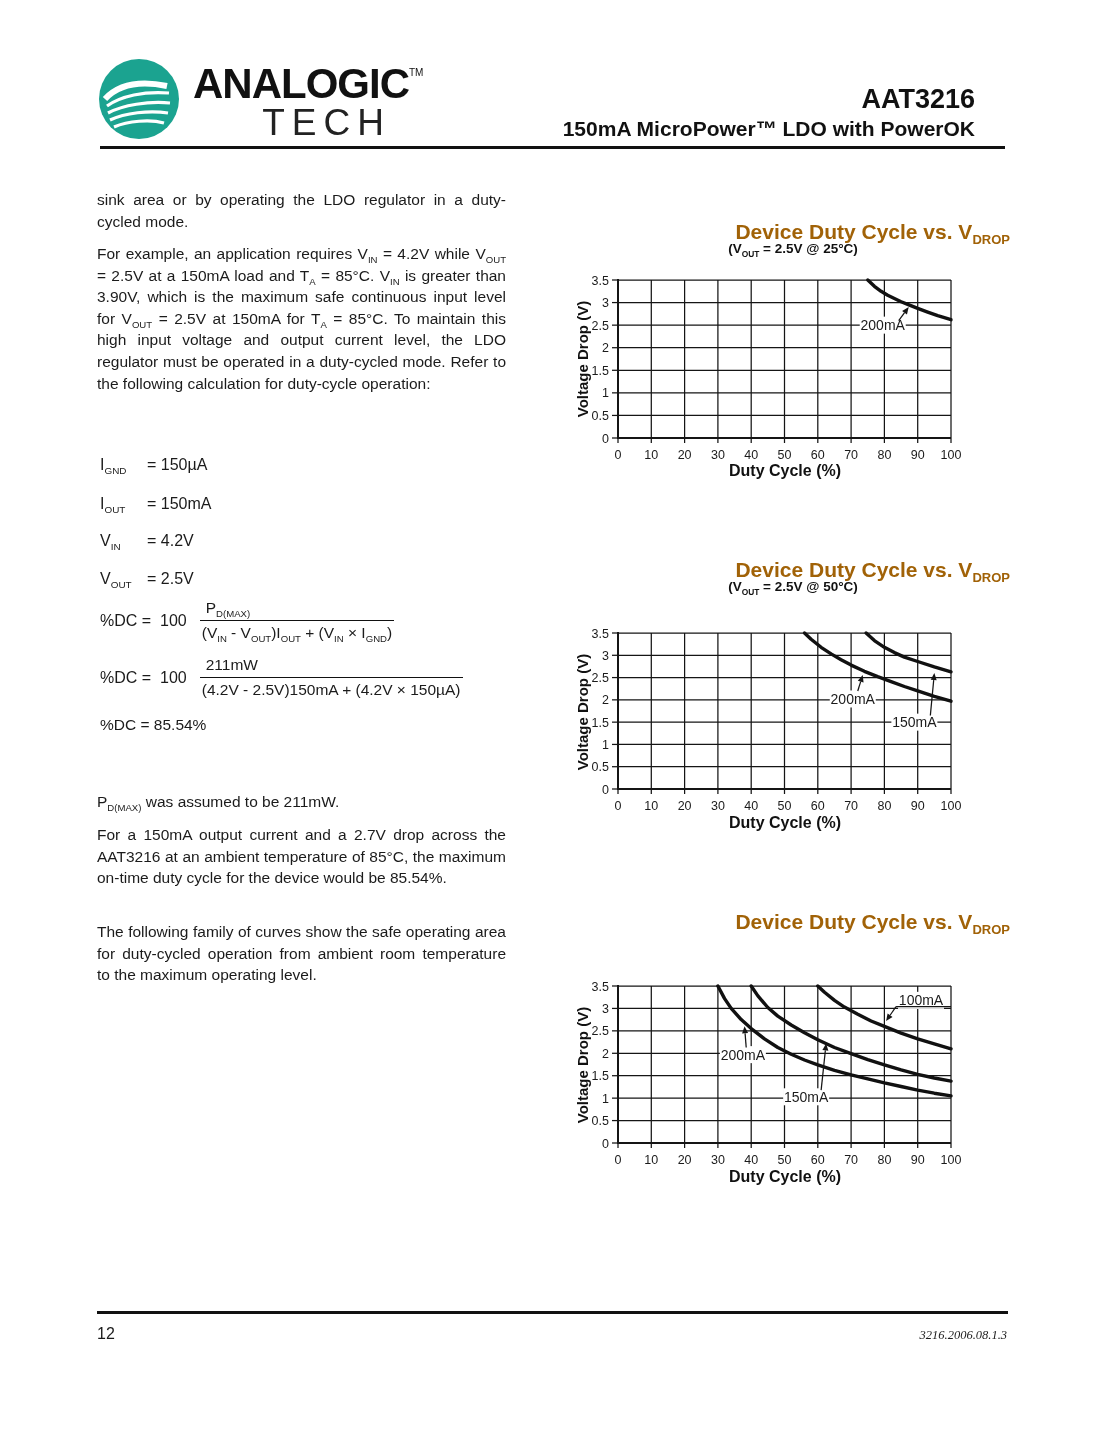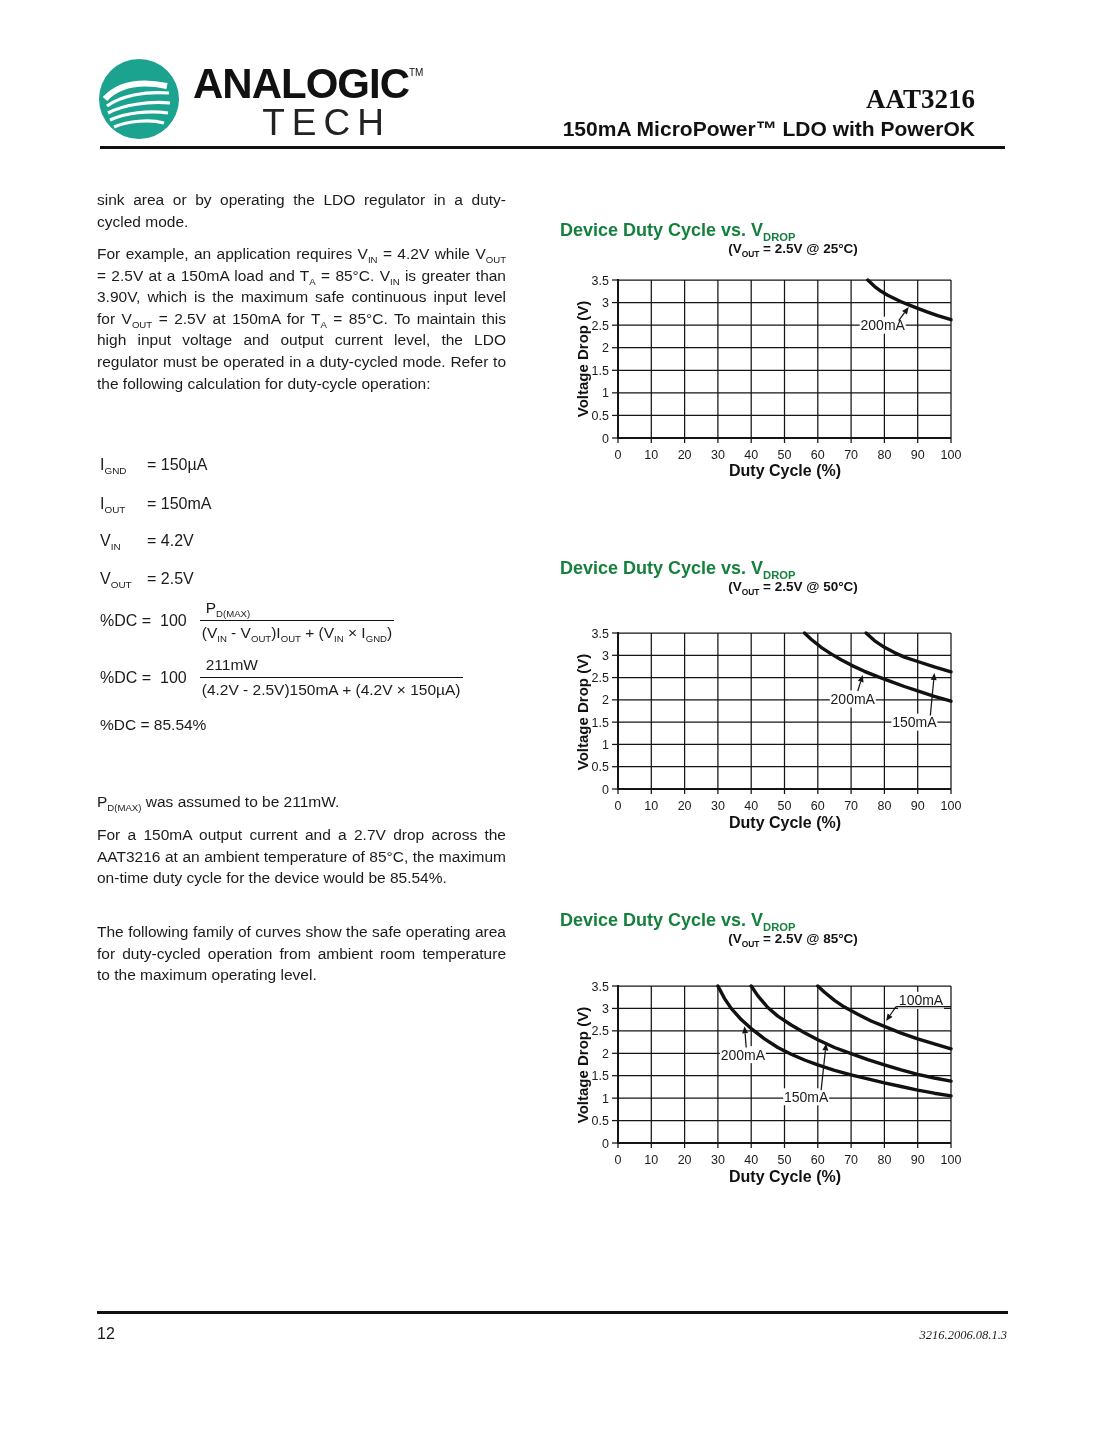--- a/index.html
+++ b/index.html
@@ -6,21 +6,21 @@
   .page{position:relative;width:1105px;height:1430px;margin:0 auto;background:#ffffff;
         font-family:"Liberation Sans",sans-serif;color:#1b1b1b;overflow:hidden;}
 
   
   .logo{position:absolute;left:98px;top:48px;display:flex;}
   .logo-mark{position:absolute;left:0;top:10px;}
   .logo-word{position:absolute;left:95px;top:4px;width:300px;}
   .logo-line1{font-weight:bold;font-size:42px;letter-spacing:-1px;line-height:42px;color:#111;}
   .logo-line1 .tm{font-size:10px;font-weight:normal;vertical-align:22px;letter-spacing:0;}
   .logo-line2{font-weight:400;font-size:37px;letter-spacing:7px;line-height:36px;color:#222;text-align:right;width:198px;}
-  .part-number{position:absolute;right:130px;top:84px;font-weight:bold;font-size:27px;text-align:right;color:#111;font-family:Liberation Serif, serif;}
+  .part-number{position:absolute;right:130px;top:84px;font-weight:bold;font-size:27px;text-align:right;color:#111;}
   .product-title{position:absolute;right:130px;top:117px;font-weight:bold;font-size:21px;text-align:left;color:#111;}
   .header-rule{position:absolute;left:100px;top:146px;width:905px;height:3px;background:#111;}
 
   
   .col-left{position:absolute;left:97px;top:0;width:409px;}
   .col-left p{position:absolute;margin:0;font-size:15.5px;line-height:21.6px;text-align:justify;}
   .p1{top:189px;left:0;width:409px;}
   .p2{top:243px;left:0;width:409px;}
   .p3{top:791px;left:0;width:409px;}
   .p4{top:824px;left:0;width:409px;}
@@ -42,21 +42,21 @@
   .frac{display:inline-block;text-align:left;}
   .frac .num{display:block;padding:0 6px 3px 6px;border-bottom:1.6px solid #111;font-size:15.5px;}
   .frac .den{display:block;padding:3px 2px 0 2px;font-size:15.5px;}
   .eq-result{top:714px !important;left:3px;font-size:16px;text-align:left !important;}
 
   
   .chart{position:absolute;left:560px;width:450px;}
   .ch0{top:215px;height:292px;}
   .ch1{top:553px;height:302px;}
   .ch2{top:905px;height:307px;}
-  .chart-title{position:absolute;top:5px;left:0;width:450px;text-align:left;font-weight:bold;font-size:18px;color:#15803d;}
+  .chart-title{position:absolute;top:5px;left:0;width:450px;text-align:right;font-weight:bold;font-size:21px;color:#a16207;}
   .chart-subtitle{position:absolute;top:26px;left:8px;width:450px;text-align:center;font-weight:bold;font-size:13.5px;color:#111;}
   .chart svg{position:absolute;left:0;}
   .ch0 svg{top:57px;}
   .ch1 svg{top:72px;}
   .ch2 svg{top:73px;}
   .chart-ylabel{position:absolute;width:160px;height:18px;text-align:center;font-weight:bold;font-size:15px;
                 transform:rotate(-90deg);color:#111;}
   .ch0 .chart-ylabel{left:-57px;top:135px;}
   .ch1 .chart-ylabel{left:-57px;top:150px;}
   .ch2 .chart-ylabel{left:-57px;top:151px;}
@@ -285,21 +285,20 @@
         <rect x="331.37" y="88.64285714285714" width="46" height="17" fill="#ffffff"></rect>
         <text x="354.37" y="102.14285714285714" text-anchor="middle" font-size="14">150mA</text>
         <line x1="370.354" y1="90.45714285714286" x2="373.6923149456588" y2="55.08332082463609" stroke="#151515" stroke-width="1.25"></line>
         <polygon points="374.34999999999997,48.114285714285714 376.6790442786661,55.36518584792516 370.7055856126515,54.80145580134702" fill="#151515"></polygon>
       </svg>
     <div class="chart-xlabel">Duty Cycle (%)</div>
   </div>
 
   <div class="chart ch2">
     <div class="chart-title">Device Duty Cycle vs. V<sub>DROP</sub></div>
-    <div class="chart-subtitle">(V<sub>OUT</sub> = 2.5V @ 85°C)</div>
     <div class="chart-ylabel">Voltage Drop (V)</div>
     <svg width="450" height="209" viewBox="0 0 450 209">
         <line x1="58" y1="8" x2="58" y2="165" stroke="#151515" stroke-width="1.25"></line>
         <line x1="58" y1="165" x2="58" y2="170" stroke="#151515" stroke-width="1.25"></line>
         <text x="58" y="186" text-anchor="middle" font-size="12.5">0</text>
         <line x1="91.30000000000001" y1="8" x2="91.30000000000001" y2="165" stroke="#151515" stroke-width="1.25"></line>
         <line x1="91.30000000000001" y1="165" x2="91.30000000000001" y2="170" stroke="#151515" stroke-width="1.25"></line>
         <text x="91.30000000000001" y="186" text-anchor="middle" font-size="12.5">10</text>
         <line x1="124.60000000000001" y1="8" x2="124.60000000000001" y2="165" stroke="#151515" stroke-width="1.25"></line>
         <line x1="124.60000000000001" y1="165" x2="124.60000000000001" y2="170" stroke="#151515" stroke-width="1.25"></line>

